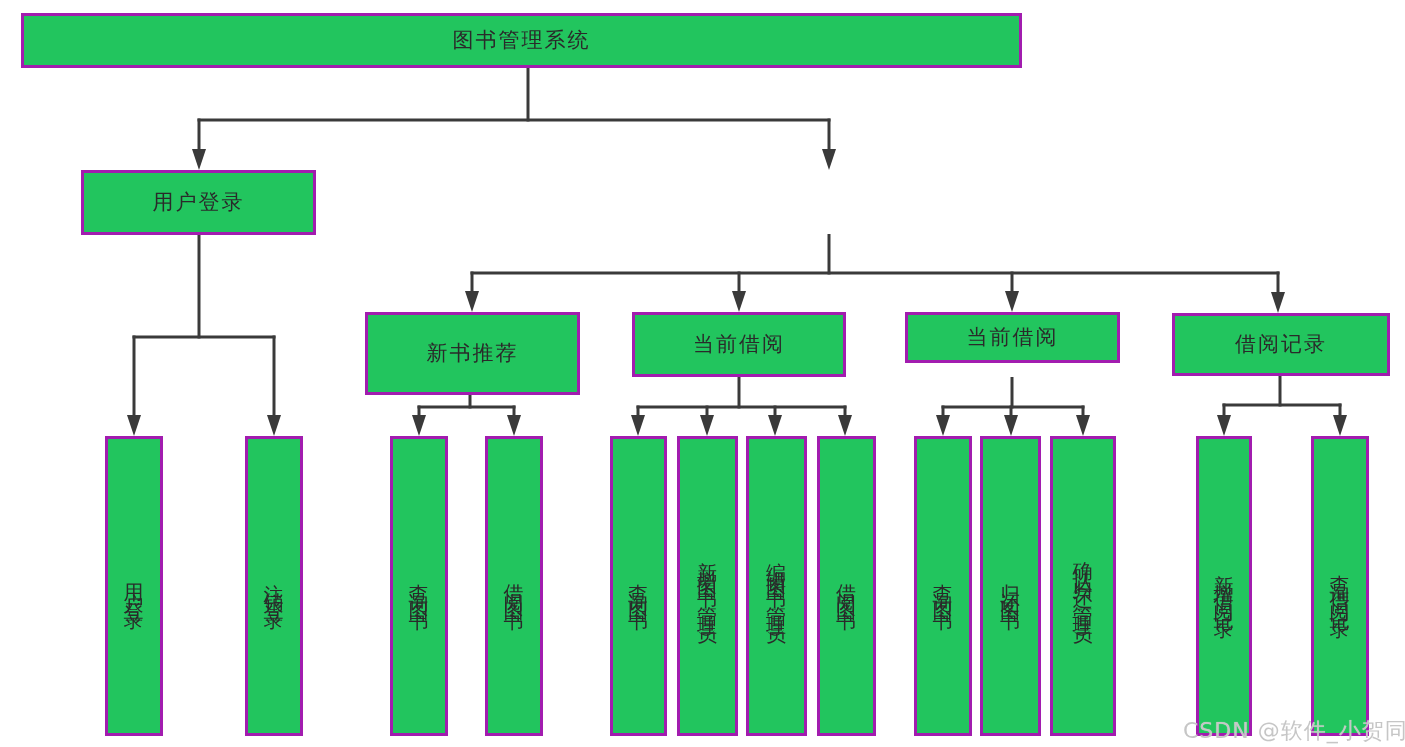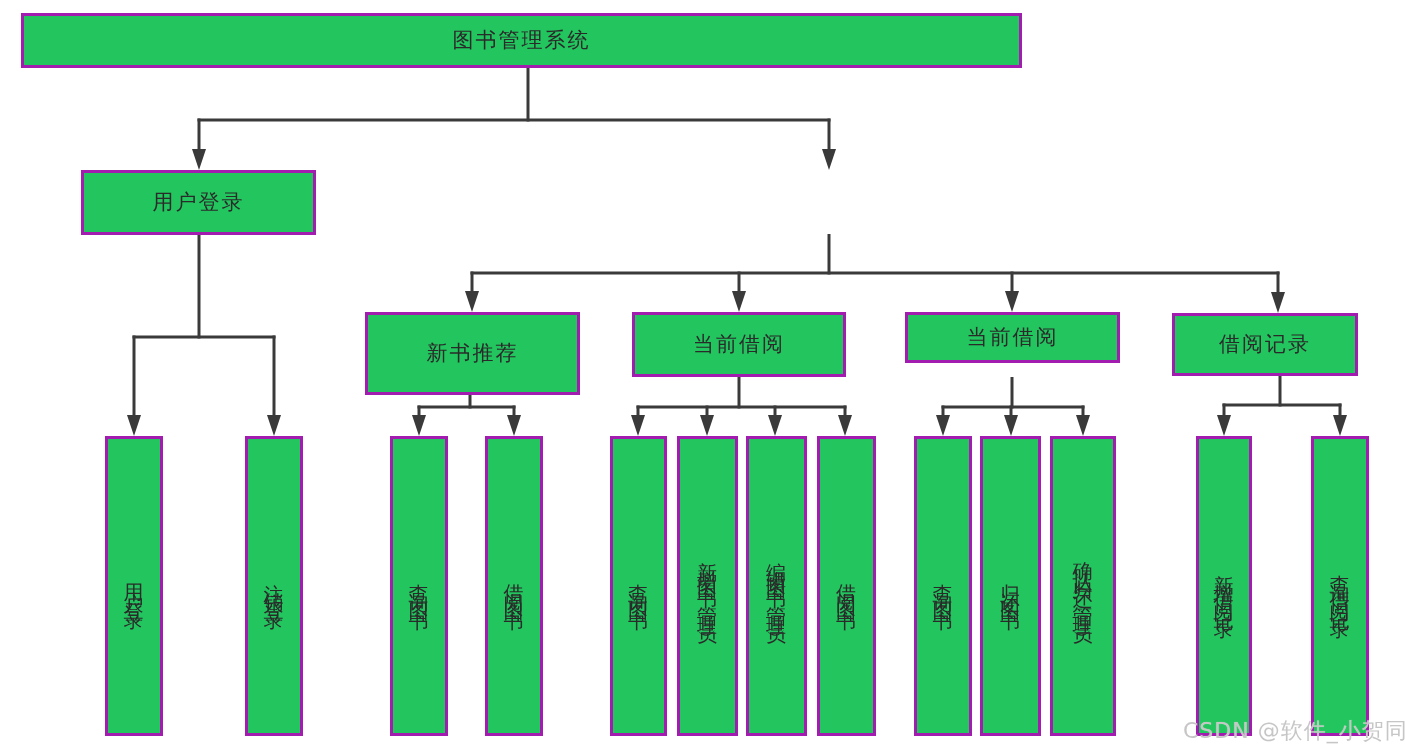--- a/index.html
+++ b/index.html
@@ -122,21 +122,21 @@
     </g>
   </svg>
 
   <div class="box" style="left:21px;top:13px;width:1001px;height:55px">图书管理系统</div>
 
   <div class="box" style="left:81px;top:170px;width:235px;height:65px">用户登录</div>
 
   <div class="box" style="left:365px;top:312px;width:215px;height:83px">新书推荐</div>
   <div class="box" style="left:632px;top:312px;width:214px;height:65px">当前借阅</div>
   <div class="box" style="left:905px;top:312px;width:215px;height:51px">当前借阅</div>
-  <div class="box" style="left:1172px;top:313px;width:186px;height:63px">借阅记录</div>
+  <div class="box" style="left:1172px;top:313px;width:218px;height:63px">借阅记录</div>
 
   <div class="box v" style="left:105px;top:436px;width:58px;height:300px">用户登录</div>
   <div class="box v" style="left:245px;top:436px;width:58px;height:300px">注销登录</div>
 
   <div class="box v" style="left:390px;top:436px;width:58px;height:300px">查询图书</div>
   <div class="box v" style="left:485px;top:436px;width:58px;height:300px">借阅图书</div>
 
   <div class="box v" style="left:610px;top:436px;width:57px;height:300px">查询图书</div>
   <div class="box v" style="left:677px;top:436px;width:61px;height:300px">新增图书（管理员）</div>
   <div class="box v" style="left:746px;top:436px;width:61px;height:300px">编辑图书（管理员）</div>

